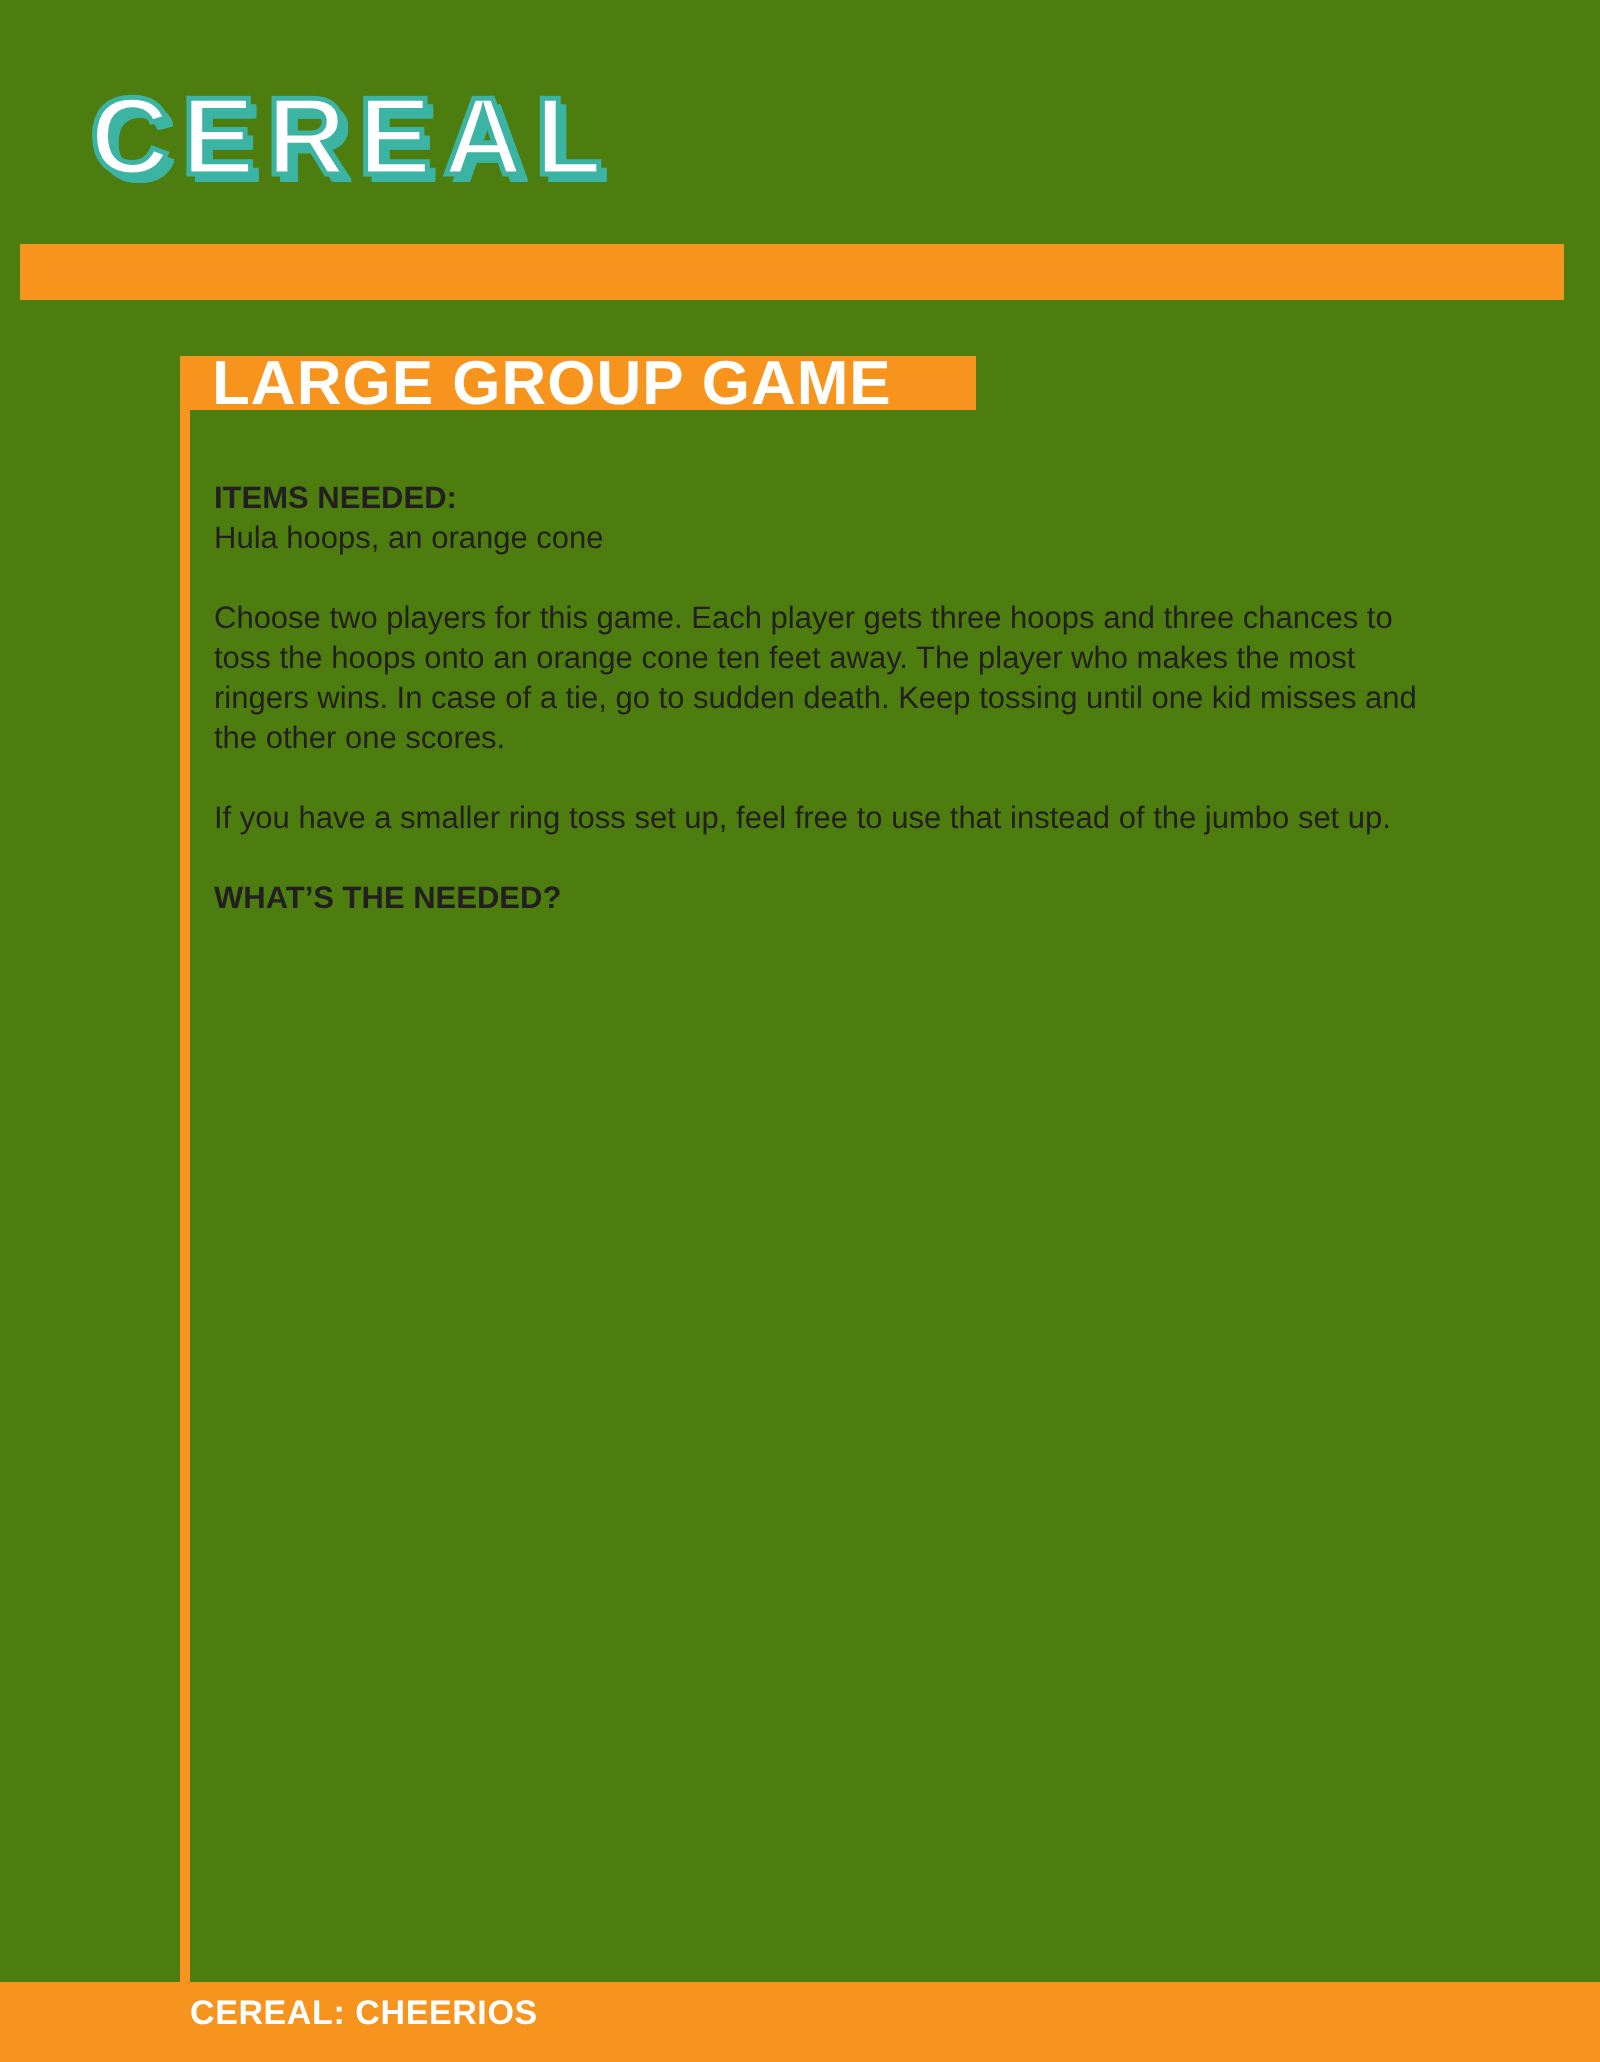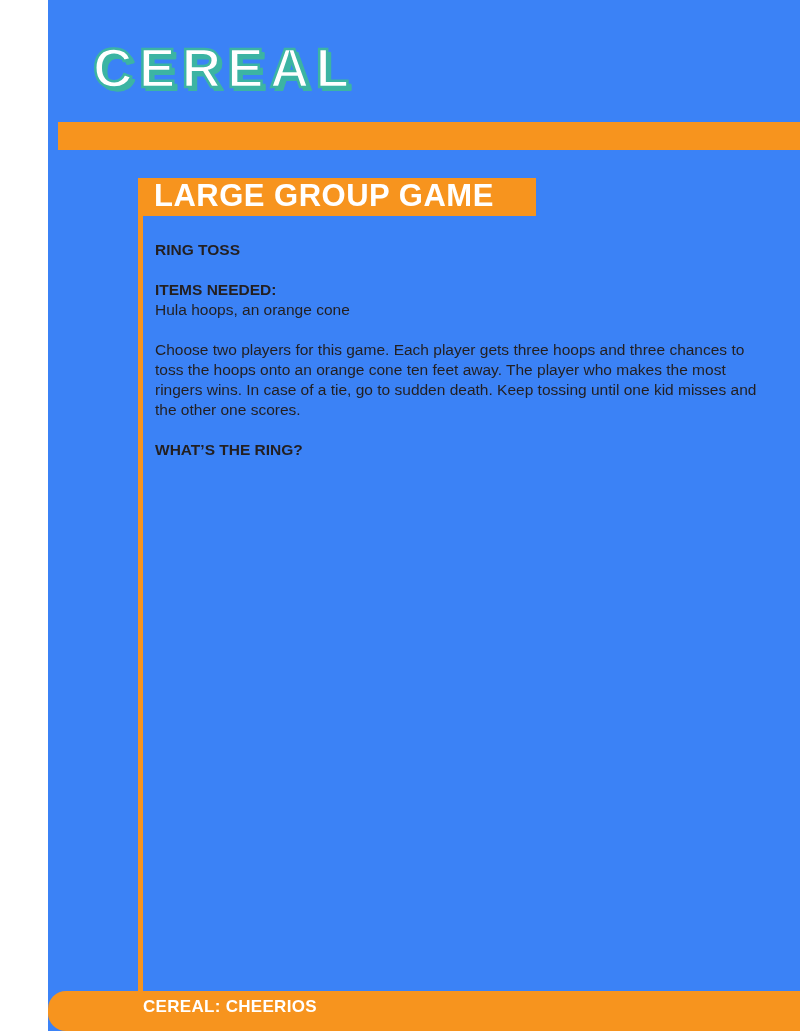--- a/index.html
+++ b/index.html
@@ -3,21 +3,21 @@
 <meta charset="utf-8">
 <style>
   html,body{margin:0;padding:0;}
   body{
     width:800px;height:1031px;
     background:#ffffff;
     font-family:"Liberation Sans", sans-serif;
     position:relative;
     overflow:hidden;
   }
-  .page{position:absolute;inset:0;background:#3b82f6;margin-left:48px;}
+  .page{position:absolute;inset:0;background:#4d7c0f;}
 
   
   .logo{
     position:absolute;
     left:45px;top:36px;
     font-size:55px;
     font-weight:700;
     letter-spacing:6px;
     color:#ffffff;
     -webkit-text-stroke:2.5px #3cb4a3;
@@ -37,23 +37,23 @@
     position:absolute;
     left:90px;top:178px;
     width:5px;height:813px;
     background:#f7941e;
   }
 
   
   .banner{
     position:absolute;
     left:90px;top:178px;
-    width:398px;height:38px;
+    width:398px;height:27px;
     background:#f7941e;
-    display:flex;
+    display:flex;align-items:center;
   }
   .banner h1{
     margin:0;
     padding-left:16px;
     font-size:31px;
     font-weight:700;
     letter-spacing:0.5px;
     color:#ffffff;
     white-space:nowrap;
   }
@@ -73,21 +73,20 @@
   .section .body:empty{display:none;}
 
   
   .footer{
     position:absolute;
     left:0;top:991px;
     width:800px;height:40px;
     background:#f7941e;
     box-sizing:border-box;
     padding:6px 0 0 95px;
-    border-radius:18px;
   }
   .footer .footer-label{
     color:#ffffff;
     font-size:17px;
     font-weight:700;
     letter-spacing:0.3px;
   }
 </style>
 </head>
 <body>
@@ -99,34 +98,31 @@
   <div class="top-bar"></div>
 
   <div class="left-bar"></div>
 
   <div class="banner">
     <h1>LARGE GROUP GAME</h1>
   </div>
 
   <main class="content">
     <div class="section">
-      <div class="heading">RING TOSS</div>
-
-    </div>
-    <div class="section">
       <div class="heading">ITEMS NEEDED:</div>
       <div class="body">Hula hoops, an orange cone</div>
     </div>
     <div class="section">
       <div class="body">Choose two players for this game. Each player gets three hoops and three chances to toss the hoops onto an orange cone ten feet away. The player who makes the most ringers wins. In case of a tie, go to sudden death. Keep tossing until one kid misses and the other one scores.</div>
     </div>
     <div class="section">
+      <div class="body">If you have a smaller ring toss set up, feel free to use that instead of the jumbo set up.</div>
     </div>
     <div class="section">
-      <div class="heading">WHAT’S THE RING?</div>
+      <div class="heading">WHAT’S THE NEEDED?</div>
     </div>
   </main>
 
   <footer class="footer">
     <span class="footer-label">CEREAL: CHEERIOS</span>
   </footer>
 
 </div>
 
 </body></html>

